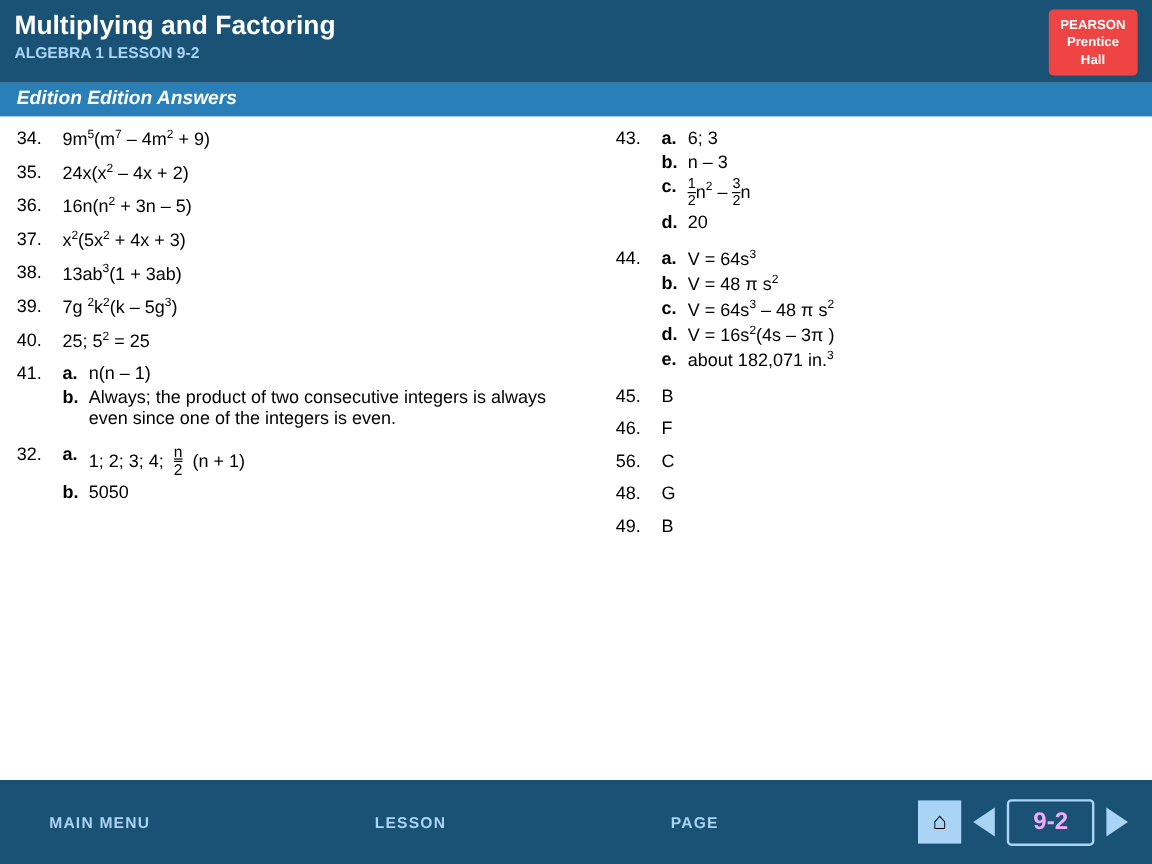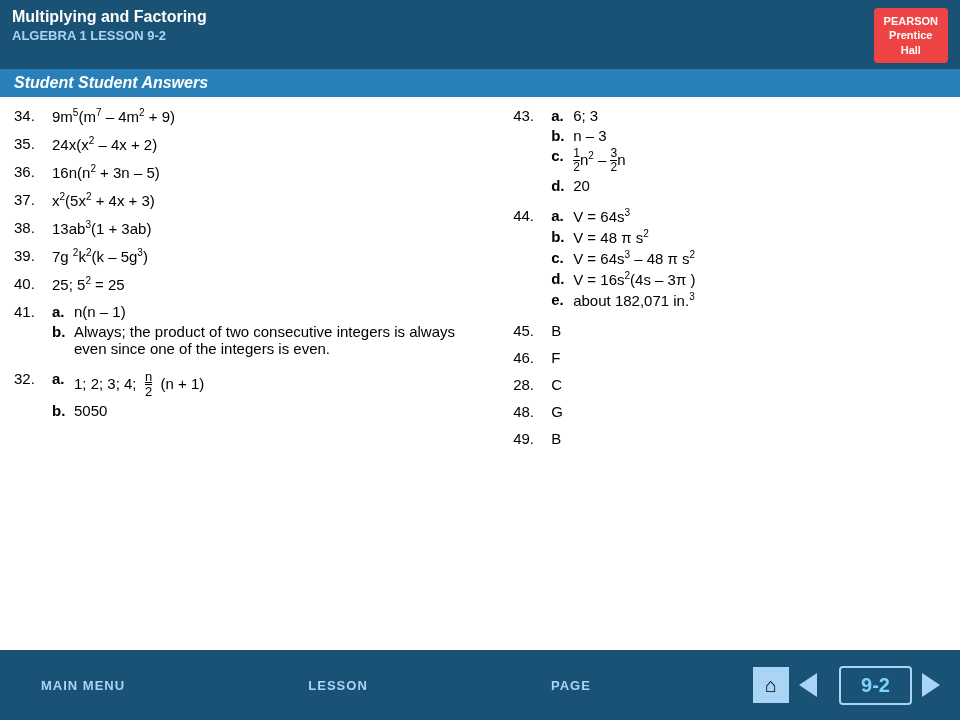--- a/index.html
+++ b/index.html
@@ -16,21 +16,21 @@
     .header {
       background: #1a5276;
       padding: 8px 12px 6px 12px;
       display: flex;
       justify-content: space-between;
       align-items: flex-start;
     }
 
     .header-title {
       color: #fff;
-      font-size: 16px;
+      font-size: 22px;
       font-weight: bold;
     }
 
     .header-subtitle {
       color: #aad4f5;
       font-size: 13px;
       font-weight: bold;
       margin-top: 2px;
     }
 
@@ -160,26 +160,25 @@
       display: flex;
       align-items: center;
       justify-content: center;
       font-size: 20px;
       cursor: pointer;
     }
 
     .page-num-box {
       background: #1a5276;
       border: 2px solid #aad4f5;
-      color: #7dd3fc;
+      color: #f0abfc;
       font-size: 20px;
       font-weight: bold;
       padding: 6px 20px;
       border-radius: 4px;
-      margin-left: 12px;
     }
 
     .nav-controls {
       display: flex;
       align-items: center;
       gap: 10px;
     }
   </style>
 </head>
 <body>
@@ -189,21 +188,21 @@
     <div class="header-title">Multiplying and Factoring</div>
     <div class="header-subtitle">ALGEBRA 1  LESSON 9-2</div>
   </div>
   <div class="pearson-logo">
     <div>PEARSON</div>
     <div>Prentice</div>
     <div>Hall</div>
   </div>
 </div>
 
-<div class="answers-bar">Student Student Answers</div>
+<div class="answers-bar">Edition Edition Answers</div>
 
 <div class="main-content">
 
   <div class="left-col">
 
     <div class="answer-row">
       <span class="q-num">34.</span>
       <span class="q-content">9m<sup>5</sup>(m<sup>7</sup> – 4m<sup>2</sup> + 9)</span>
     </div>
 
@@ -334,21 +333,21 @@
 
     <div class="answer-row" style="margin-top:4px;">
       <span class="q-num">45.</span>
       <span class="q-content">B</span>
     </div>
     <div class="answer-row">
       <span class="q-num">46.</span>
       <span class="q-content">F</span>
     </div>
     <div class="answer-row">
-      <span class="q-num">28.</span>
+      <span class="q-num">56.</span>
       <span class="q-content">C</span>
     </div>
     <div class="answer-row">
       <span class="q-num">48.</span>
       <span class="q-content">G</span>
     </div>
     <div class="answer-row">
       <span class="q-num">49.</span>
       <span class="q-content">B</span>
     </div>

